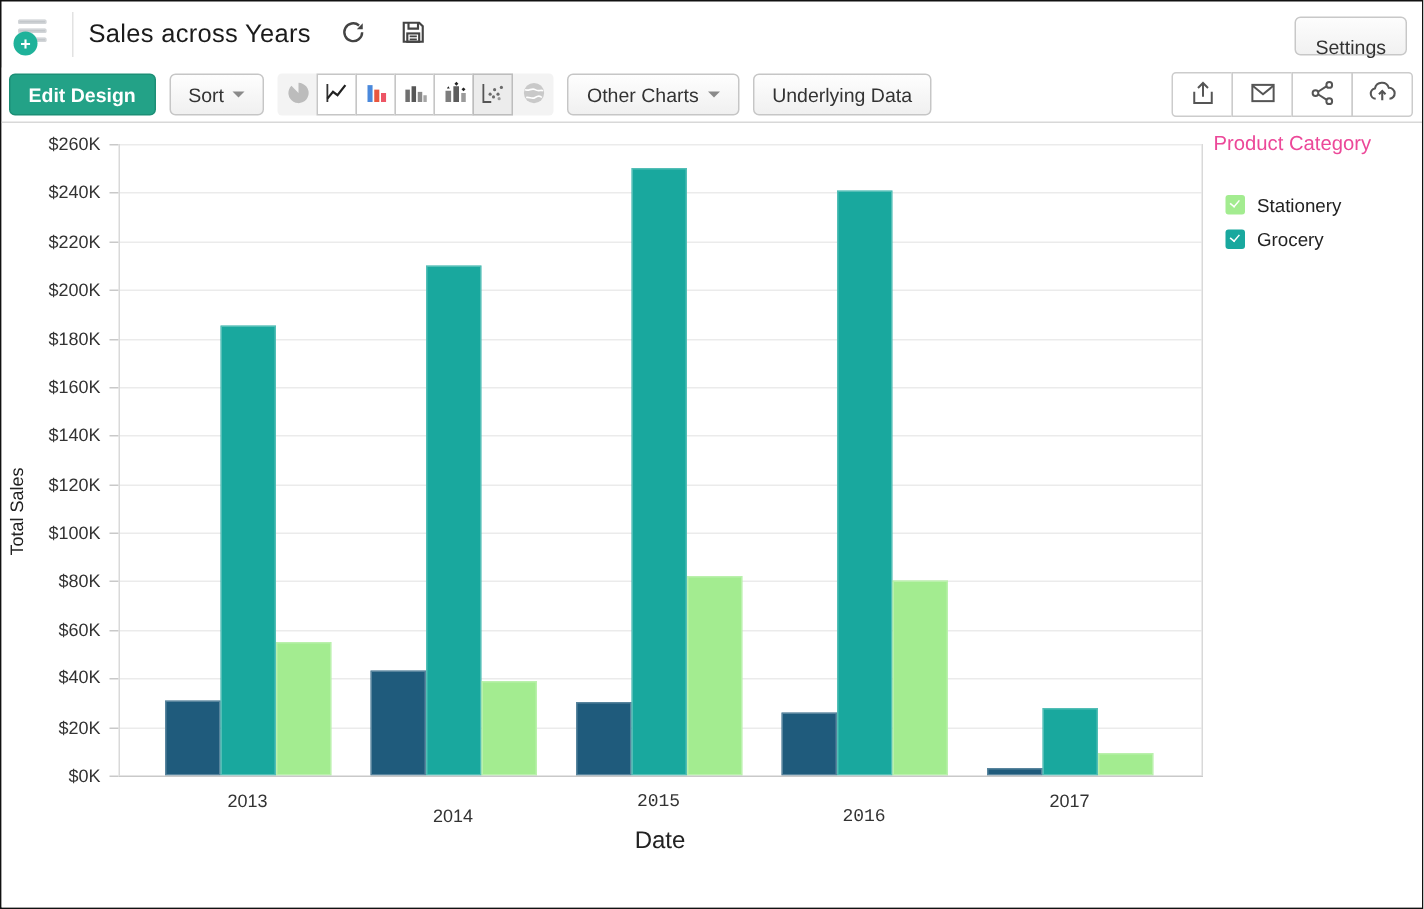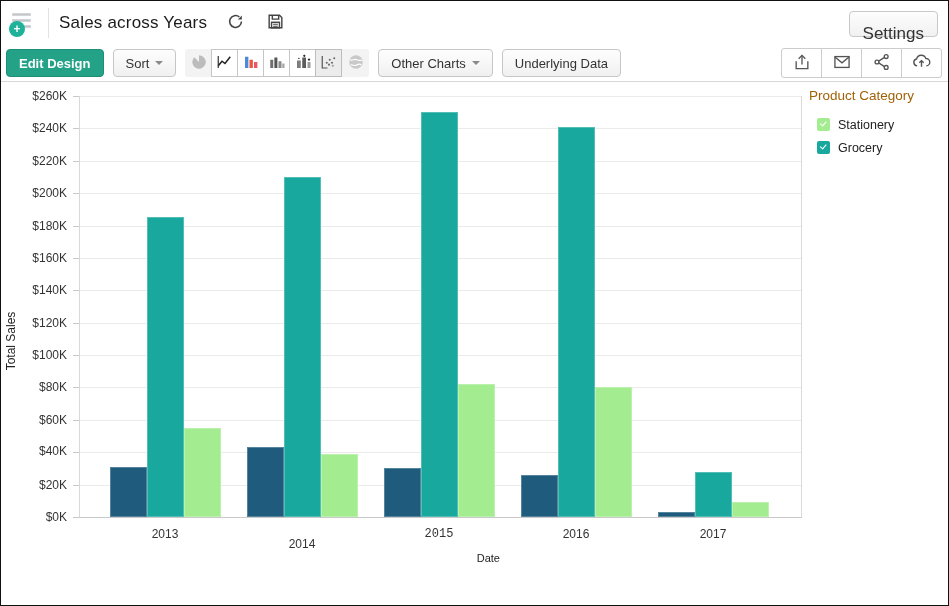--- a/index.html
+++ b/index.html
@@ -20,21 +20,21 @@
     position:absolute; left:-1px; bottom:-1px; width:16px; height:16px; border-radius:50%;
     background:#1FB29A; color:#fff; font-size:12px; font-weight:bold;
     display:flex; align-items:center; justify-content:center; line-height:1;
   }
   .header-sep { width:1px; height:30px; background:#e2e2e2; margin:0 10px 0 8px; }
   .page-title { font-size:17px; font-weight:400; color:#1b1b1b; letter-spacing:.2px; }
   .hdr-icon-btn { background:none; border:none; margin-left:16px; cursor:pointer; width:24px; height:24px;
     display:flex; align-items:center; justify-content:center; }
   .settings-btn {
     position:absolute; right:10px; top:10px; height:26px; padding:12px 13px;
-    font-family:inherit; font-size:17px; color:#333;
+    font-family:inherit; font-size:13px; color:#333;
     background:linear-gradient(#fdfdfd,#f1f1f1); border:1px solid #c8c8c8; border-radius:4px; cursor:pointer;
   }
   
   .toolbar {
     position:relative; height:37px; display:flex; align-items:center;
     padding:0 6px 0 5px; border-bottom:1px solid #d8d8d8; background:#fff;
   }
   .btn {
     height:28px; padding:0 12px; font-family:inherit; font-size:13px; color:#333;
     background:linear-gradient(#fefefe,#f0f0f0); border:1px solid #c6c6c6; border-radius:4px;
@@ -60,24 +60,24 @@
   .tickmark { position:absolute; height:1px; background:#c9c9c9; }
   .ytick { position:absolute; text-align:right; font-size:12px; color:#333; }
   .vline  { position:absolute; width:1px; background:#d9d9d9; }
   .baseline { position:absolute; height:1px; background:#c9c9c9; }
   .bar { position:absolute; box-shadow:inset 0 0 0 1px rgba(255,255,255,.25); cursor:pointer; }
   .xtick { position:absolute; width:120px; text-align:center; font-size:12px; color:#333; }
   .axis-ylabel {
     position:absolute; left:-30px; top:252px; width:80px; text-align:center;
     font-size:12px; color:#222; transform:rotate(-90deg);
   }
-  .axis-xlabel { position:absolute; left:379px; top:470px; width:120px; text-align:right; font-size:11px; color:#222; }
+  .axis-xlabel { position:absolute; left:379px; top:470px; width:120px; text-align:center; font-size:16px; color:#222; }
   
   .legend { position:absolute; left:808px; top:6px; width:135px; }
-  .legend-title { font-size:13.5px; font-weight:500; color:#a16207; margin-bottom:10px; }
+  .legend-title { font-size:13.5px; font-weight:500; color:#ec4899; margin-bottom:22px; }
   .legend-item { display:flex; align-items:center; gap:8px; height:23px; cursor:pointer; padding-left:8px; }
   .legend-check { width:13px; height:13px; border-radius:2px; position:relative; flex:0 0 13px; }
   .legend-check .tick { position:absolute; left:3px; top:3px; width:6px; height:3.5px;
     border-left:1.8px solid #fff; border-bottom:1.8px solid #fff; transform:rotate(-50deg); }
   .legend-label { font-size:12.5px; color:#222; }
 </style>
 </head>
 <body>
 
 <div class="window">
@@ -292,21 +292,21 @@
         <div class="bar" title="Grocery 2014" style="left: 282.5px; top: 94.9615px; width: 37px; height: 340.038px; background: rgb(25, 168, 158);"></div>
         <div class="bar" title="Stationery 2014" style="left: 319.5px; top: 371.85px; width: 37px; height: 63.15px; background: rgb(163, 236, 144);"></div>
         <div class="xtick" style="left: 241px; top: 455px;">2014</div>
         <div class="bar" title="Furniture 2015" style="left: 382.5px; top: 386.423px; width: 37px; height: 48.5769px; background: rgb(31, 91, 124);"></div>
         <div class="bar" title="Grocery 2015" style="left: 419.5px; top: 30.1923px; width: 37px; height: 404.808px; background: rgb(25, 168, 158);"></div>
         <div class="bar" title="Stationery 2015" style="left: 456.5px; top: 302.223px; width: 37px; height: 132.777px; background: rgb(163, 236, 144);"></div>
         <div class="xtick" style="left: 378px; top: 445px; font-family: Liberation Mono, monospace;">2015</div>
         <div class="bar" title="Furniture 2016" style="left: 519.5px; top: 392.9px; width: 37px; height: 42.1px; background: rgb(31, 91, 124);"></div>
         <div class="bar" title="Grocery 2016" style="left: 556.5px; top: 44.7654px; width: 37px; height: 390.235px; background: rgb(25, 168, 158);"></div>
         <div class="bar" title="Stationery 2016" style="left: 593.5px; top: 305.462px; width: 37px; height: 129.538px; background: rgb(163, 236, 144);"></div>
-        <div class="xtick" style="left: 515px; top: 445px;">2016</div>
+        <div class="xtick" style="left: 515px; top: 455px; font-family: Liberation Mono, monospace;">2016</div>
         <div class="bar" title="Furniture 2017" style="left: 656.5px; top: 430.142px; width: 37px; height: 4.85769px; background: rgb(31, 91, 124);"></div>
         <div class="bar" title="Grocery 2017" style="left: 693.5px; top: 389.662px; width: 37px; height: 45.3385px; background: rgb(25, 168, 158);"></div>
         <div class="bar" title="Stationery 2017" style="left: 730.5px; top: 420.427px; width: 37px; height: 14.5731px; background: rgb(163, 236, 144);"></div>
         <div class="xtick" style="left: 652px; top: 445px;">2017</div>
         <div class="baseline" style="left: 78px; top: 435px; width: 723px;"></div>
       </div>
 
     <div class="axis-ylabel">Total Sales</div>
     <div class="axis-xlabel">Date</div>
 

